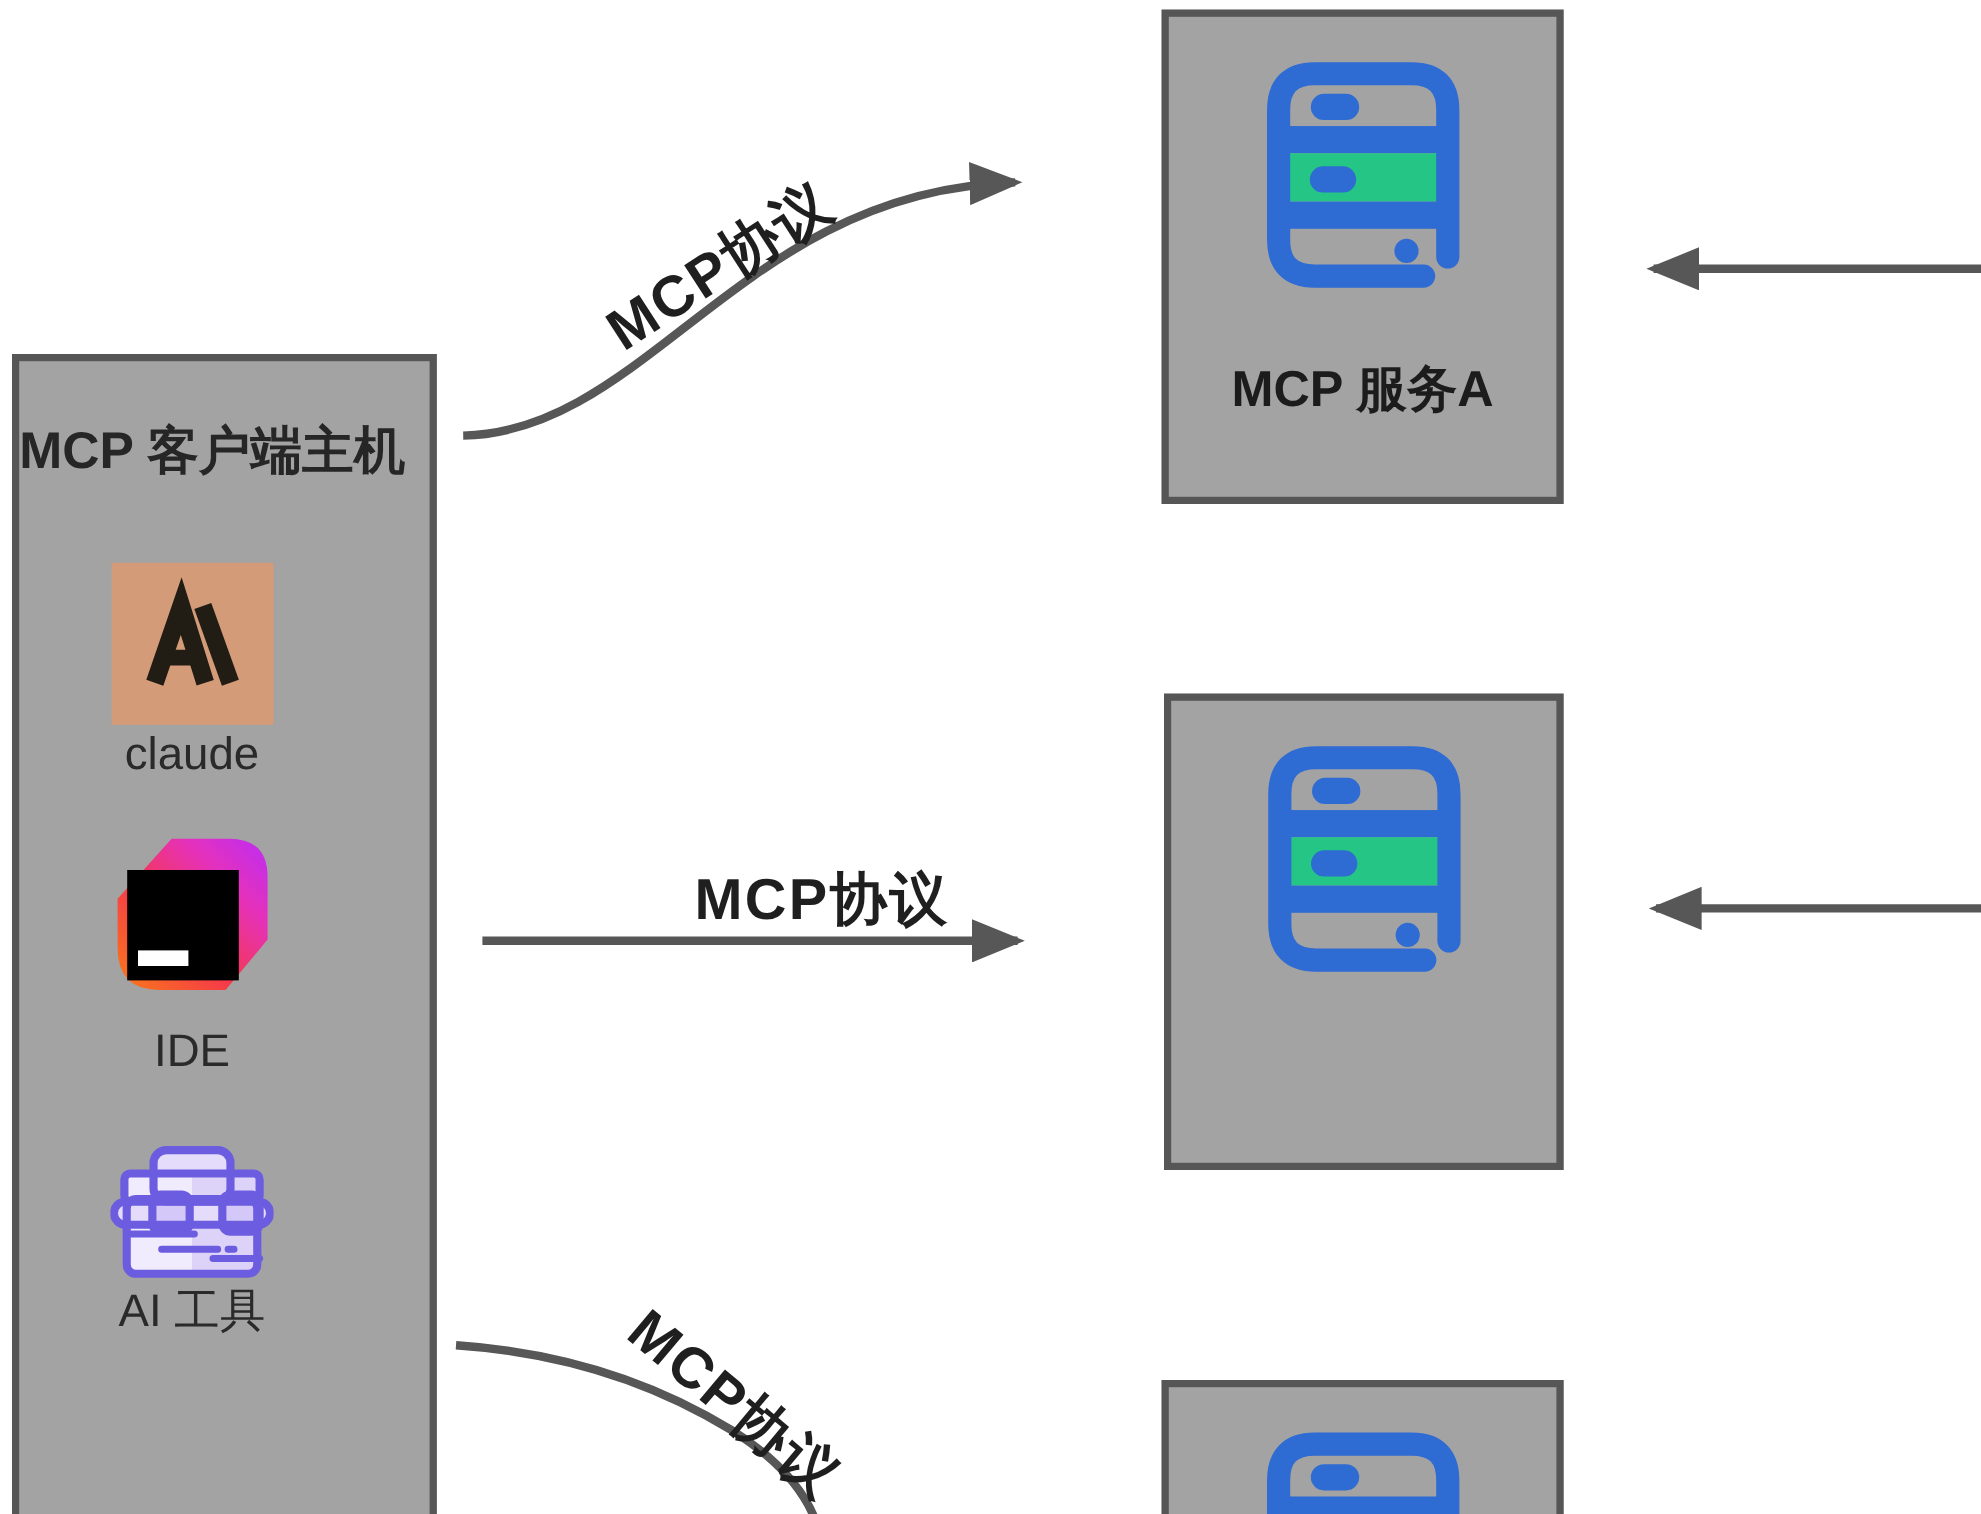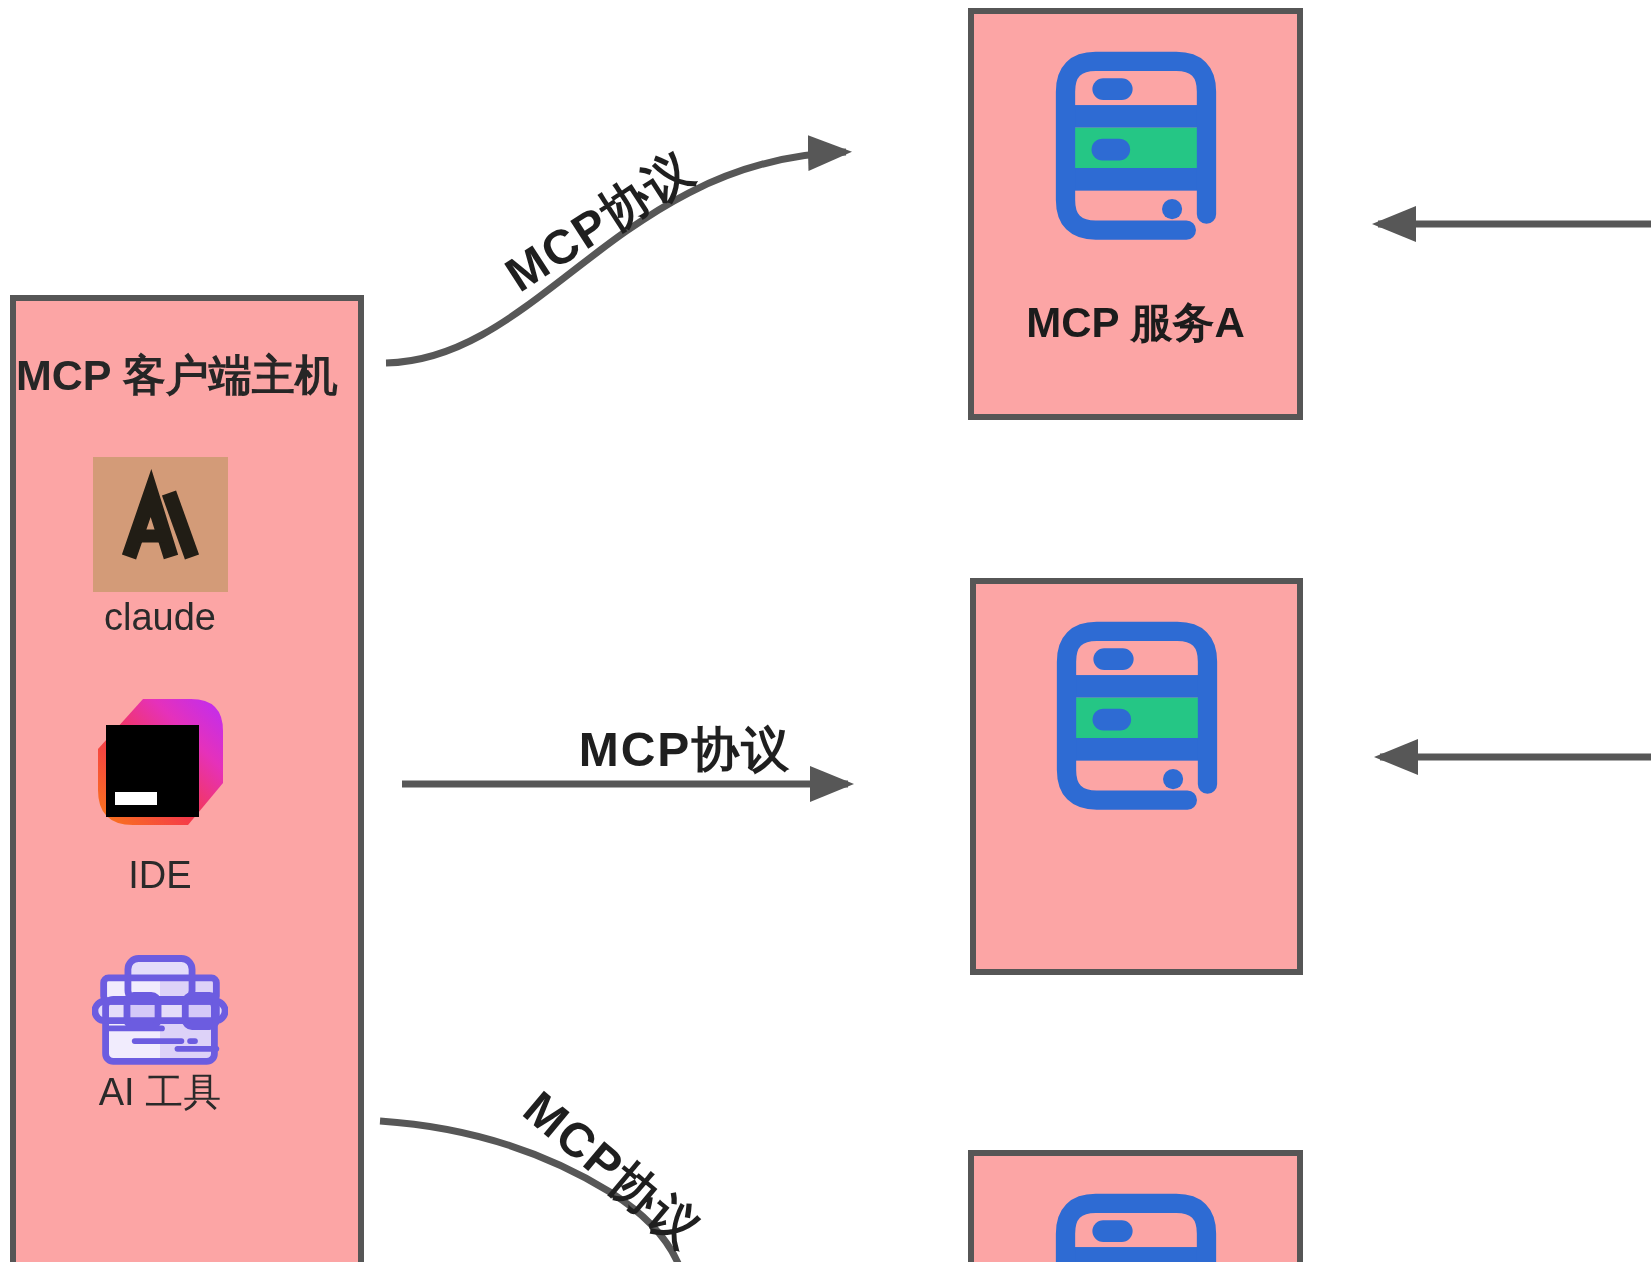--- a/index.html
+++ b/index.html
@@ -1,28 +1,28 @@
 <!DOCTYPE html>
 <html><head>
 <meta charset="utf-8">
 <style>
   html,body{margin:0;padding:0;background:#ffffff;}
   .canvas{
     position:relative;width:1651px;height:1262px;overflow:hidden;background:#ffffff;
     font-family:"Liberation Sans","DejaVu Sans",sans-serif;color:#1f1f1f;
   }
   .arrow-layer{position:absolute;left:0;top:0;width:1651px;height:1262px;}
-  .box{position:absolute;background:#fca5a5;border:6px solid #565656;box-sizing:border-box;}
+  .box{position:absolute;background:#a3a3a3;border:6px solid #565656;box-sizing:border-box;}
   .client-box{left:10px;top:295px;width:354px;height:1100px;}
   .client-title{
     position:absolute;left:0;top:46px;width:100%;text-align:left;
     font-size:43px;font-weight:700;color:#262626;letter-spacing:0px;white-space:nowrap;
   }
   .client-item{position:absolute;width:170px;display:flex;flex-direction:column;align-items:center;}
-  .item-claude{left:59px;top:156px;}
+  .item-claude{left:59px;top:168px;}
   .item-ide{left:59px;top:386px;}
   .item-toolbox{left:59px;top:649px;}
   .item-label{font-size:38px;color:#2a2a2a;line-height:1.1;white-space:nowrap;}
   .claude-tile{width:135px;height:135px;background:#d39b78;display:block;}
   .item-claude .item-label{margin-top:5px;}
   .item-ide .item-label{margin-top:14px;}
   .item-toolbox .item-label{}
   .server-box{display:flex;flex-direction:column;align-items:center;}
   .server-a{left:968px;top:8px;width:335px;height:412px;}
   .server-b{left:970px;top:578px;width:333px;height:397px;}

